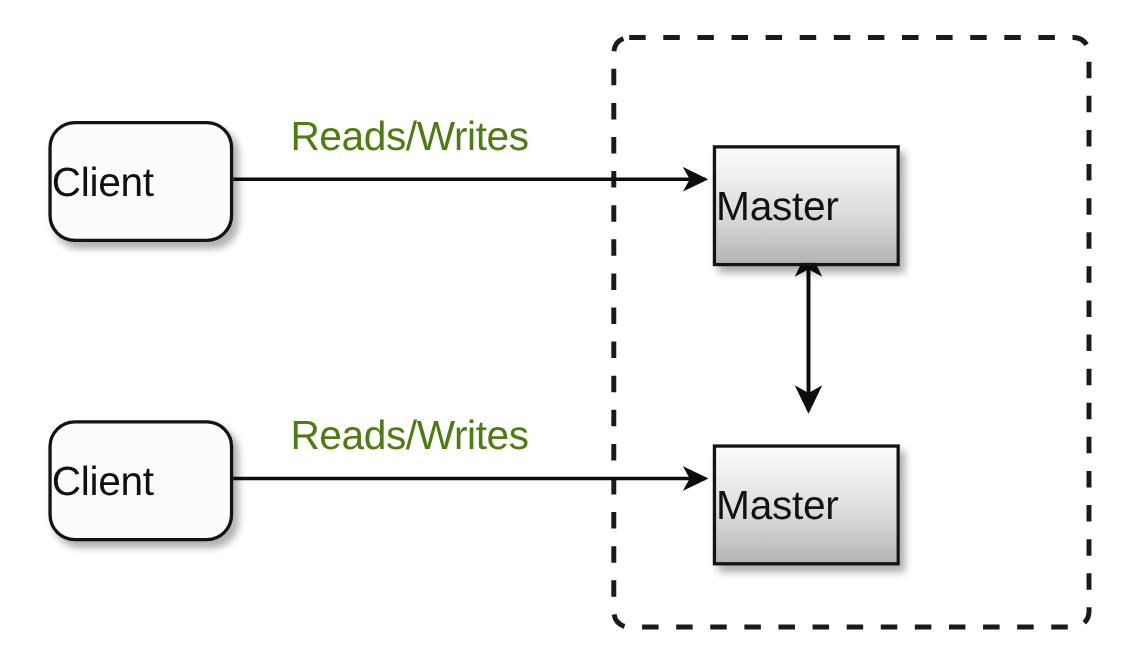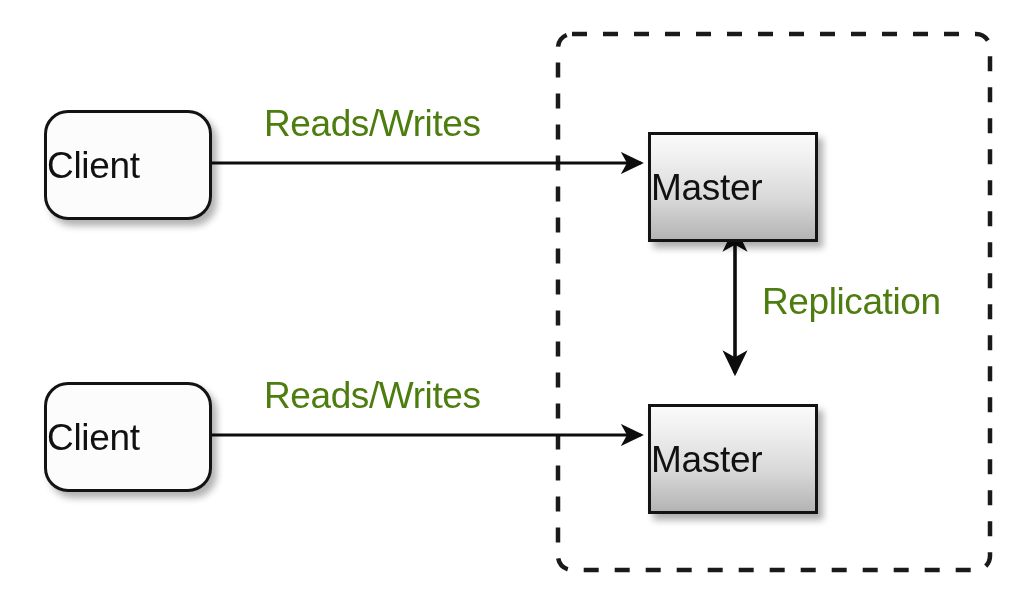--- a/index.html
+++ b/index.html
@@ -100,15 +100,14 @@
   </div>
 
   <div class="node-box master-node" style="left:648px; top:382px; width:170px; height:110px;">
     <span>Master</span>
   </div>
 
   <div class="edge-label" style="left:264px; top:105px;">Reads/Writes</div>
 
   <div class="edge-label" style="left:264px; top:377px;">Reads/Writes</div>
 
-  <div class="edge-label" style="left:762px; top:283px;">Replication</div>
 
 </div>
 
 </body></html>

